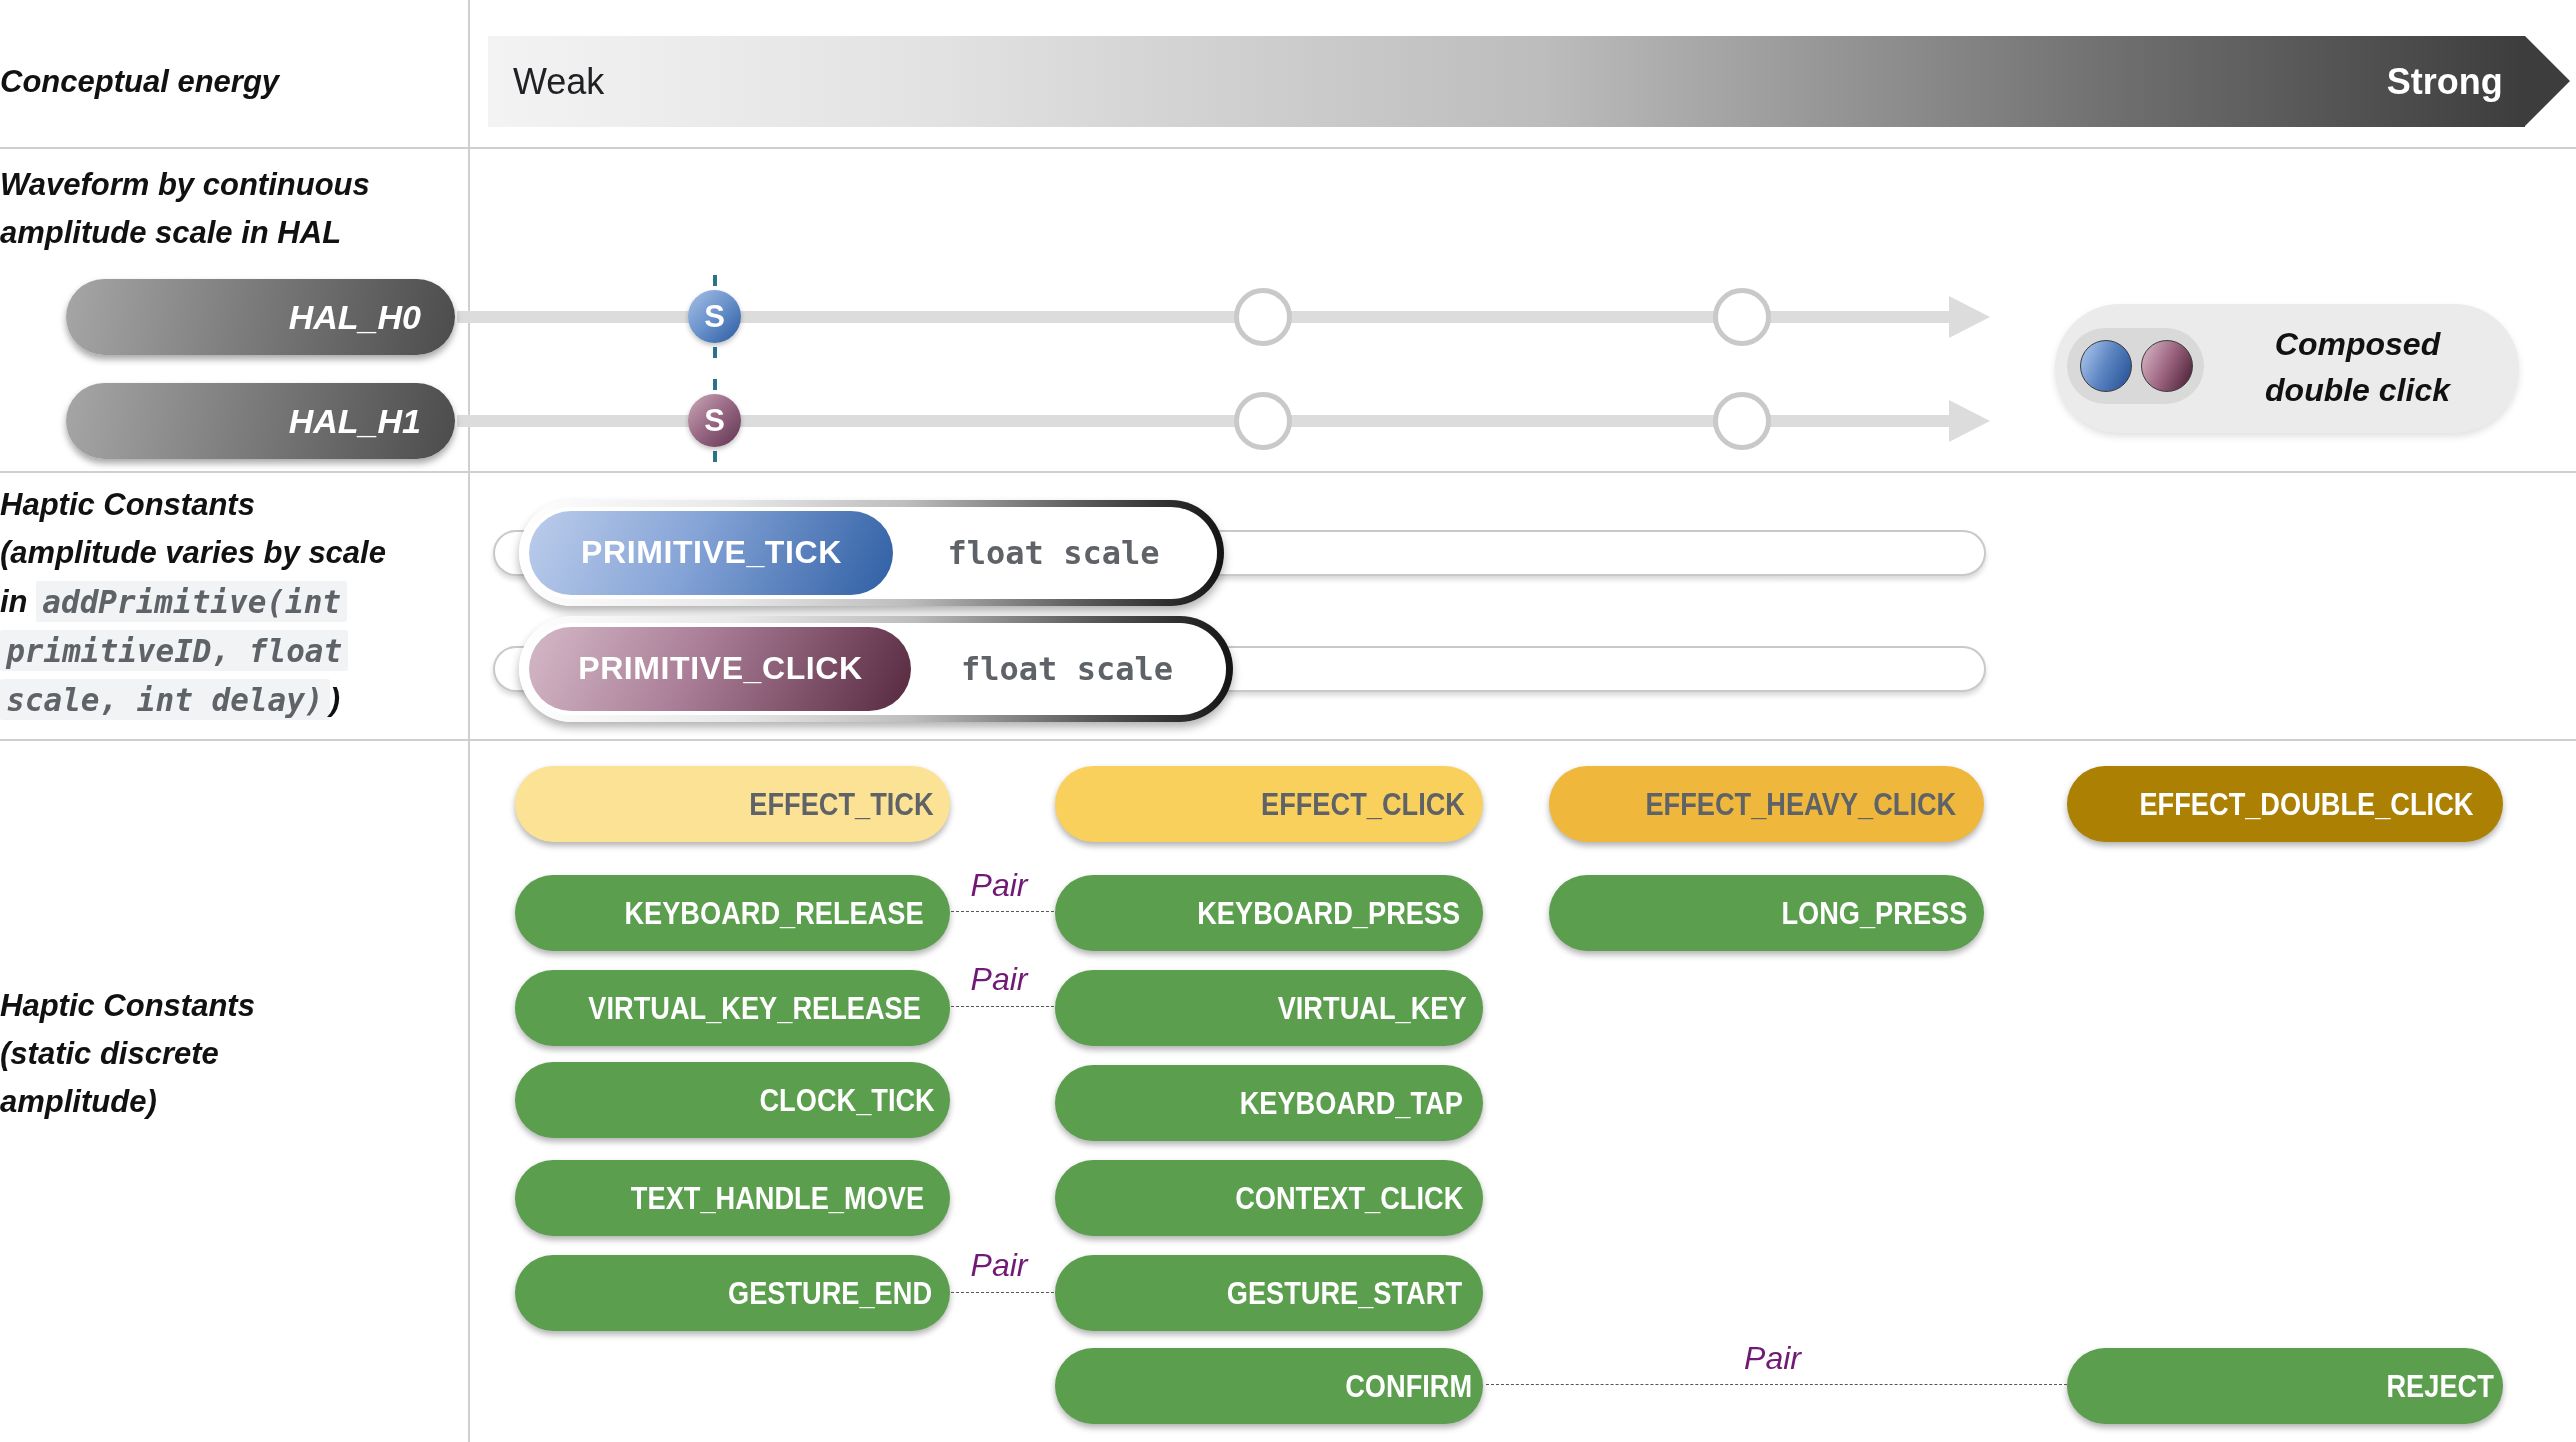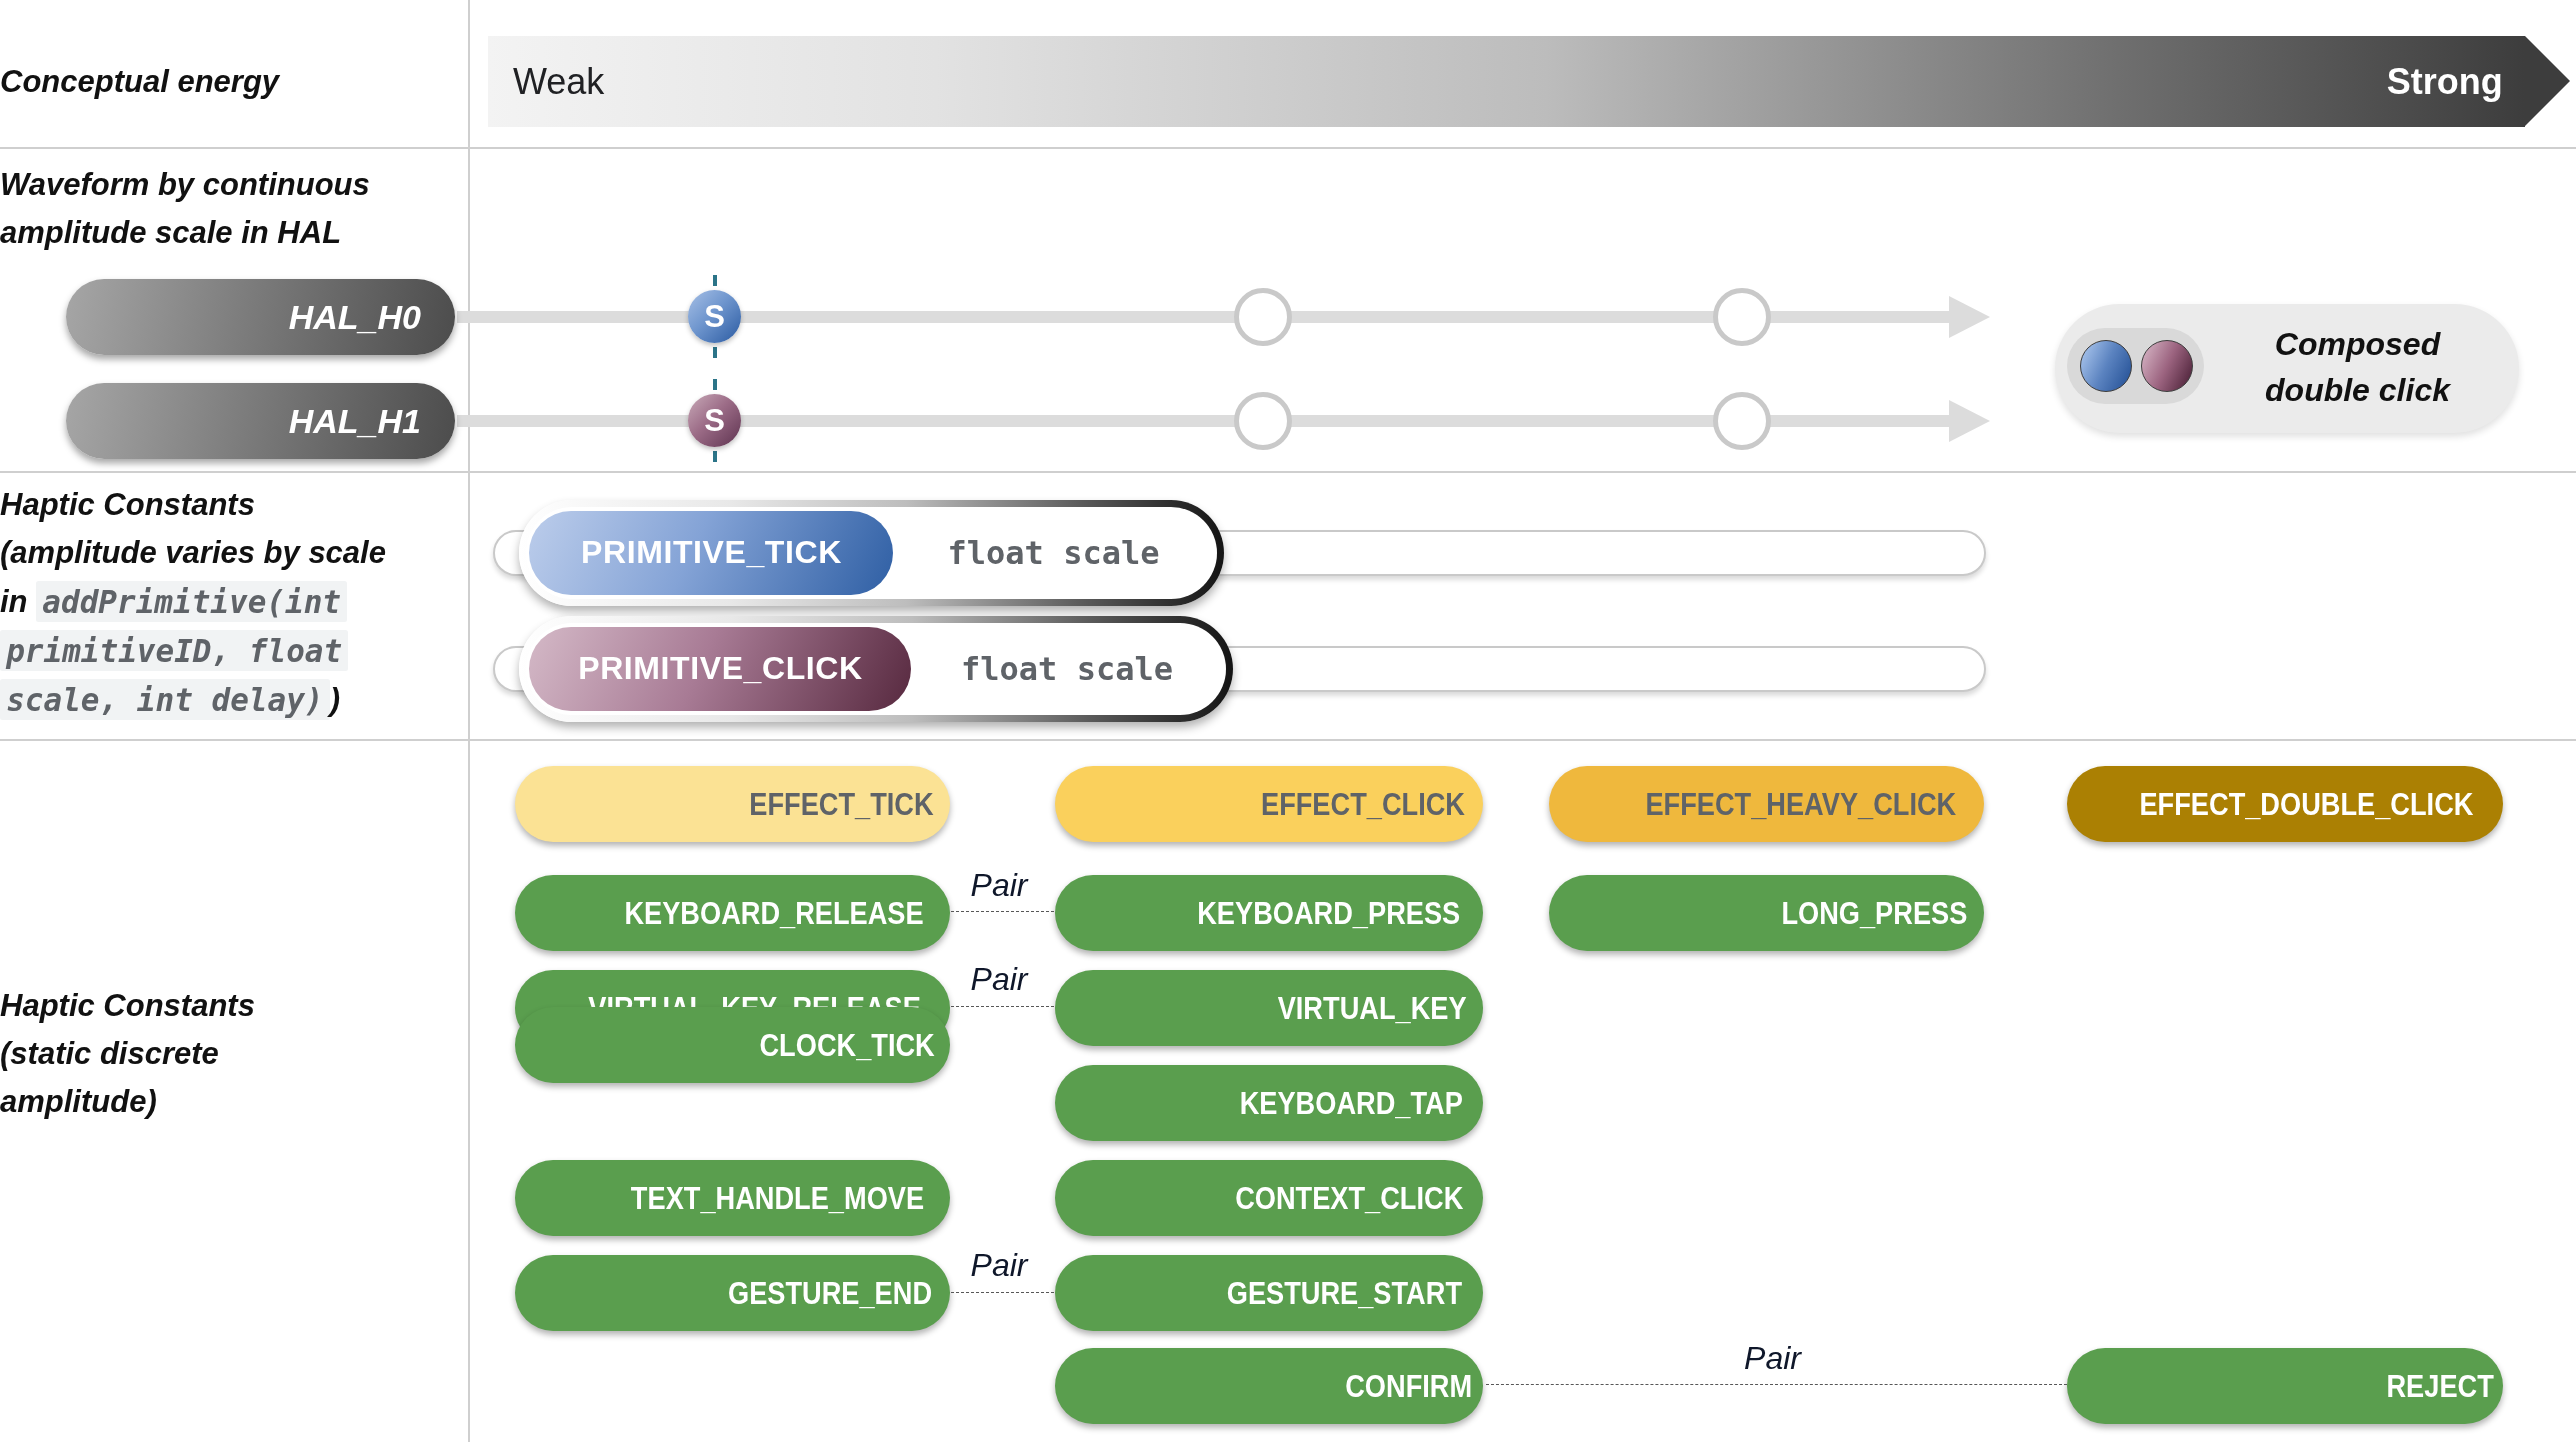--- a/index.html
+++ b/index.html
@@ -62,21 +62,21 @@
       font-weight:bold;font-size:32px;box-shadow:0 3.7px 6.8px rgba(0,0,0,.3);}
   .btn > span{display:inline-block;transform:scaleX(.85);white-space:nowrap;}
   .c1{left:515px;width:435px;}  .c2{left:1055px;width:428px;}
   .c3{left:1549px;width:435px;} .c4{left:2067px;width:436px;}
   .yellow-light{background:#fbe294;color:#5f6368;}
   .yellow{background:#fad05c;color:#5f6368;}
   .amber{background:#efb83d;color:#5f6368;}
   .gold{background:#ab8003;color:#ffffff;}
   .green{background:#5a9e4e;color:#ffffff;}
   .pair-line{border-top:1.9px dashed #575757;height:0;}
-  .pair-label{font-style:italic;font-size:32px;color:#0f172a;text-align:center;}
+  .pair-label{font-style:italic;font-size:32px;color:#701a75;text-align:center;}
 </style>
 </head>
 <body>
 
 <div class="abs" style="left:0;top:0;width:2576px;height:1443px;">
 
   <div class="abs vline" style="left:468px;top:0;height:1443px;"></div>
   <div class="abs hline" style="left:0;top:147px;width:2576px;"></div>
   <div class="abs hline" style="left:0;top:471px;width:2576px;"></div>
   <div class="abs hline" style="left:0;top:739px;width:2576px;"></div>
@@ -176,21 +176,21 @@
 
   <div class="abs btn c1 green" style="top:970px;">
       <span>VIRTUAL_KEY_RELEASE</span>
     </div>
   <div class="abs btn c2 green" style="top:970px;">
       <span>VIRTUAL_KEY</span>
     </div>
   <div class="abs pair-label" style="left:937px;top:961px;width:124px;">Pair</div>
   <div class="abs pair-line" style="left:951px;top:1006px;width:103px;"></div>
 
-  <div class="abs btn c1 green" style="top:1007px;">
+  <div class="abs btn c1 green" style="top:1062px;">
       <span>CLOCK_TICK</span>
     </div>
   <div class="abs btn c2 green" style="top:1065px;">
       <span>KEYBOARD_TAP</span>
     </div>
 
   <div class="abs btn c1 green" style="top:1160px;">
       <span>TEXT_HANDLE_MOVE</span>
     </div>
   <div class="abs btn c2 green" style="top:1160px;">

